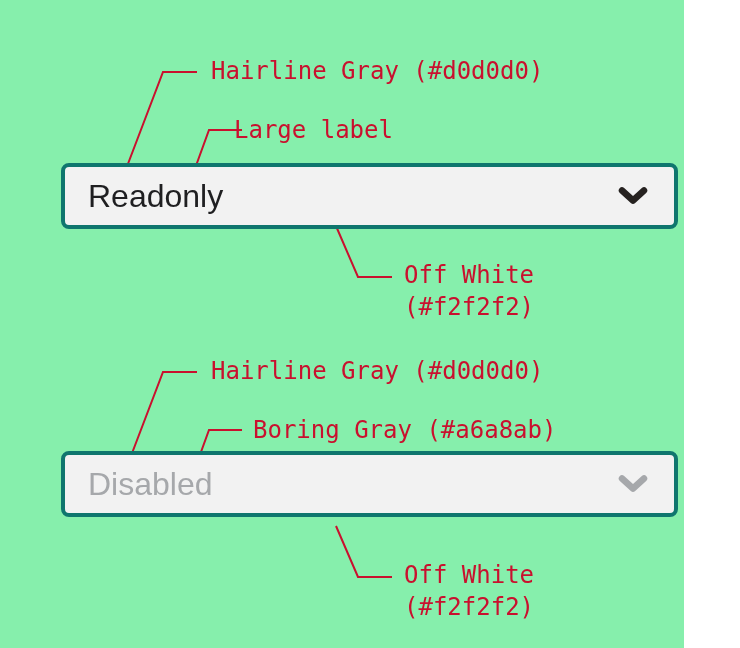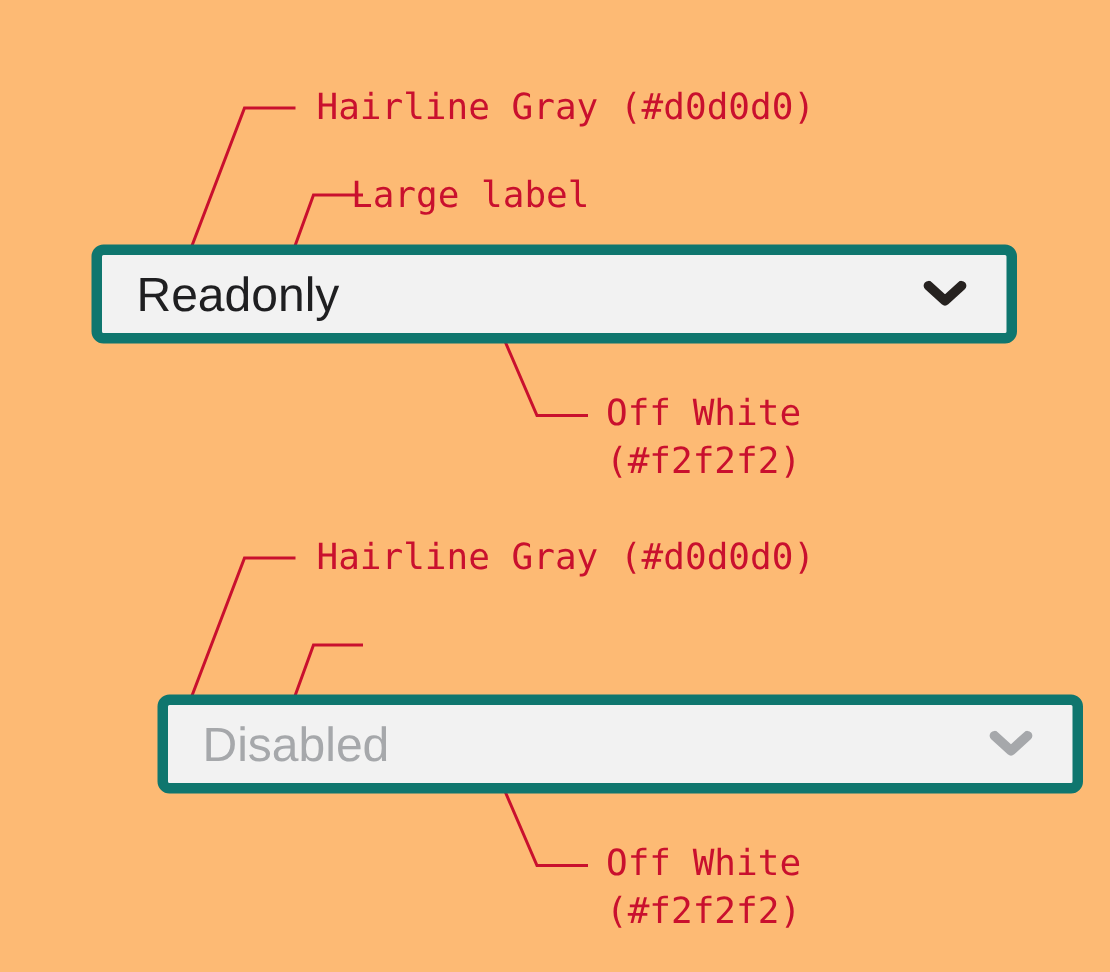--- a/index.html
+++ b/index.html
@@ -1,20 +1,20 @@
 <!DOCTYPE html>
 <html><head>
 <meta charset="utf-8">
 <style>
   html, body { margin: 0; padding: 0; background: #ffffff; }
   .canvas {
     position: relative;
-    width: 740px;
+    width: 684px;
     height: 648px;
-    background: #fdba74;
+    background: #86efac;
     overflow: hidden;
   }
   .leaders {
     position: absolute;
     left: 0; top: 0;
     width: 740px; height: 648px;
     pointer-events: none;
   }
   .leaders polyline {
     fill: none;
@@ -29,31 +29,31 @@
     color: #c9102e;
     white-space: pre-line;
   }
   .select {
     position: absolute;
     left: 61px;
     width: 617px;
     height: 66px;
     box-sizing: border-box;
     background: #f2f2f2;
-    border: 7px solid #0f766e;
+    border: 4px solid #0f766e;
     border-radius: 8px;
     display: flex;
     align-items: center;
     justify-content: space-between;
     padding: 0 26px 0 23px;
     font-family: "Liberation Sans", sans-serif;
     font-size: 32px;
   }
   .select--readonly { top: 163px; color: #1f1f21; }
-  .select--disabled { top: 463px; color: #a6a8ab; margin-left: 44px; }
+  .select--disabled { top: 451px; color: #a6a8ab; }
   .select--readonly .chevron { color: #262220; }
   .select--disabled .chevron { color: #a6a8ab; }
   .chevron { display: block; flex: 0 0 auto; }
   .select-label { display: block; }
 </style>
 </head>
 <body>
 
 <div class="canvas">
 
@@ -75,20 +75,21 @@
 
   <div class="select select--readonly">
     <span class="select-label">Readonly</span>
     <svg class="chevron" viewBox="0 0 30 18" width="30" height="18" xmlns="http://www.w3.org/2000/svg">
       <path d="M4 3.5 L15 13.5 L26 3.5" fill="none" stroke="currentColor" stroke-width="6.5" stroke-linecap="round" stroke-linejoin="round"></path>
     </svg>
   </div>
 
   <div class="ann" style="left:211px; top:355px;">Hairline Gray (#d0d0d0)</div>
 
+  <div class="ann" style="left:253px; top:414px;">Boring Gray (#a6a8ab)</div>
 
   <div class="ann" style="left:404px; top:559px;">Off White
 (#f2f2f2)</div>
 
   <div class="select select--disabled">
     <span class="select-label">Disabled</span>
     <svg class="chevron" viewBox="0 0 30 18" width="30" height="18" xmlns="http://www.w3.org/2000/svg">
       <path d="M4 3.5 L15 13.5 L26 3.5" fill="none" stroke="currentColor" stroke-width="6.5" stroke-linecap="round" stroke-linejoin="round"></path>
     </svg>
   </div>

